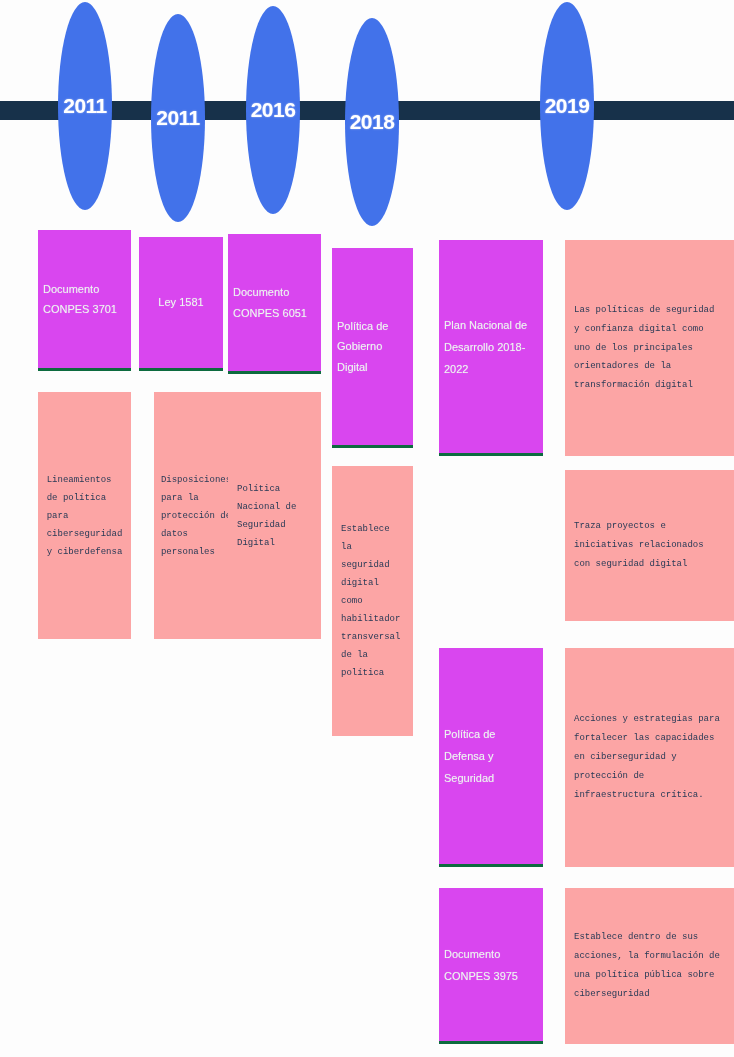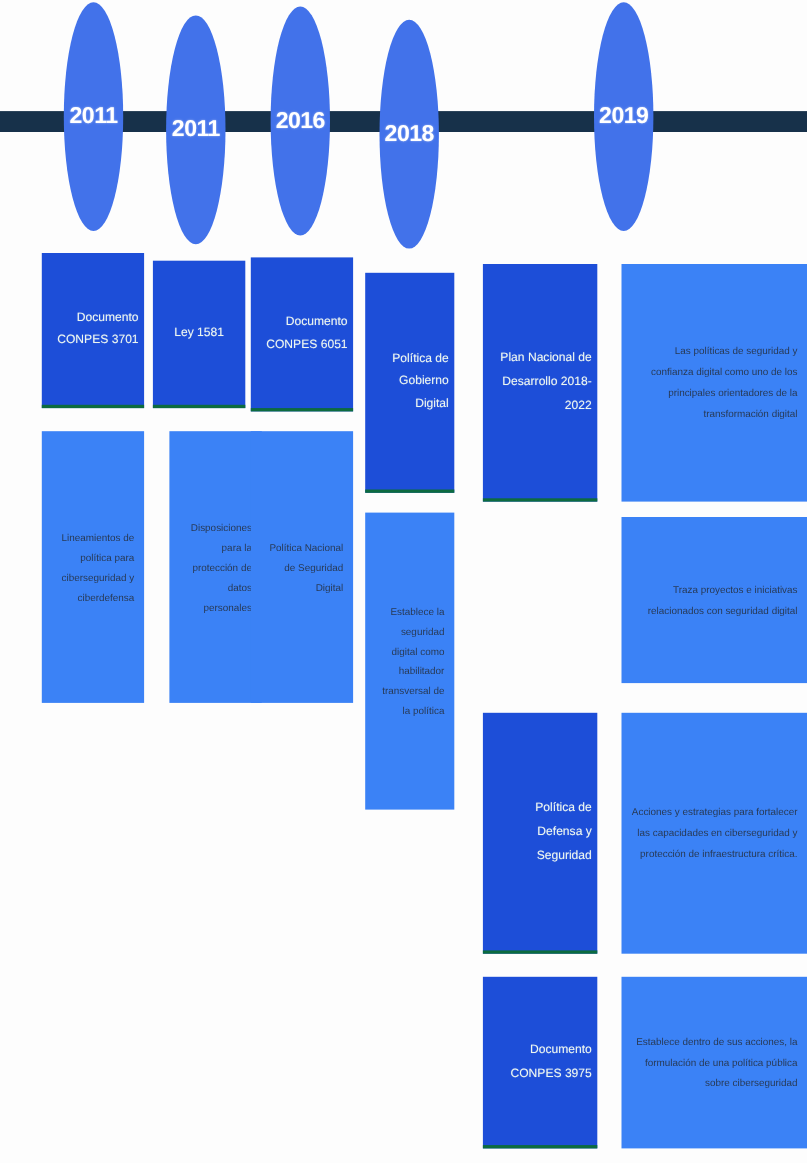--- a/index.html
+++ b/index.html
@@ -49,46 +49,47 @@
     font-weight: bold;
     letter-spacing: -0.5px;
     font-family: "Liberation Sans", sans-serif;
     text-shadow: 0 0 2px rgba(255,255,255,0.55);
     white-space: nowrap;
   }
 
   
   .card-green {
     position: absolute;
-    background: #1d4ed8;
+    background: #d946ef;
     color: #ffffff;
     display: flex;
     align-items: center;
     justify-content: center;
-    text-align: right;
+    text-align: left;
     border-bottom: 3px solid #0d6b3f;
     padding: 6px 5px;
   }
 
   .card-green .txt {
     font-size: 11px;
     line-height: 1.85;
     font-weight: normal;
     color: #ecf6f0;
     text-shadow: 0 0 1px rgba(255,255,255,0.4);
   }
 
   .card-gray {
     position: absolute;
-    background: #3b82f6;
+    background: #fca5a5;
     display: flex;
     align-items: center;
     justify-content: center;
-    text-align: right;
+    text-align: left;
     padding: 8px 9px;
+    font-family: Liberation Mono, monospace;
   }
 
   .card-gray .txt {
     font-size: 9px;
     line-height: 2.0;
     color: #283a56;
   }
 
   
   #g-2011 { left: 38px;  top: 230px; width: 93px;  height: 141px; }

